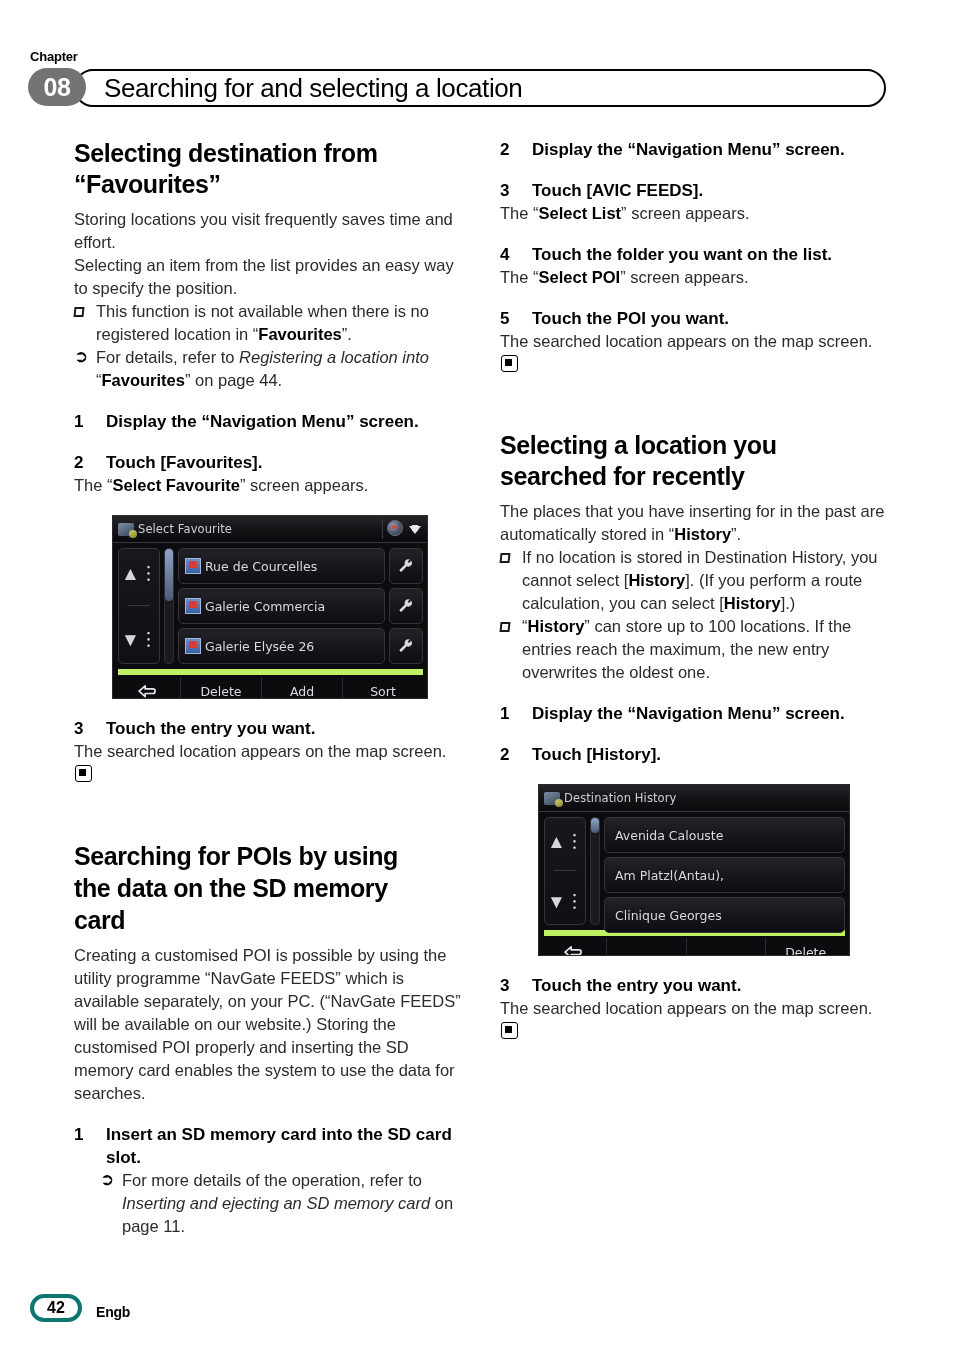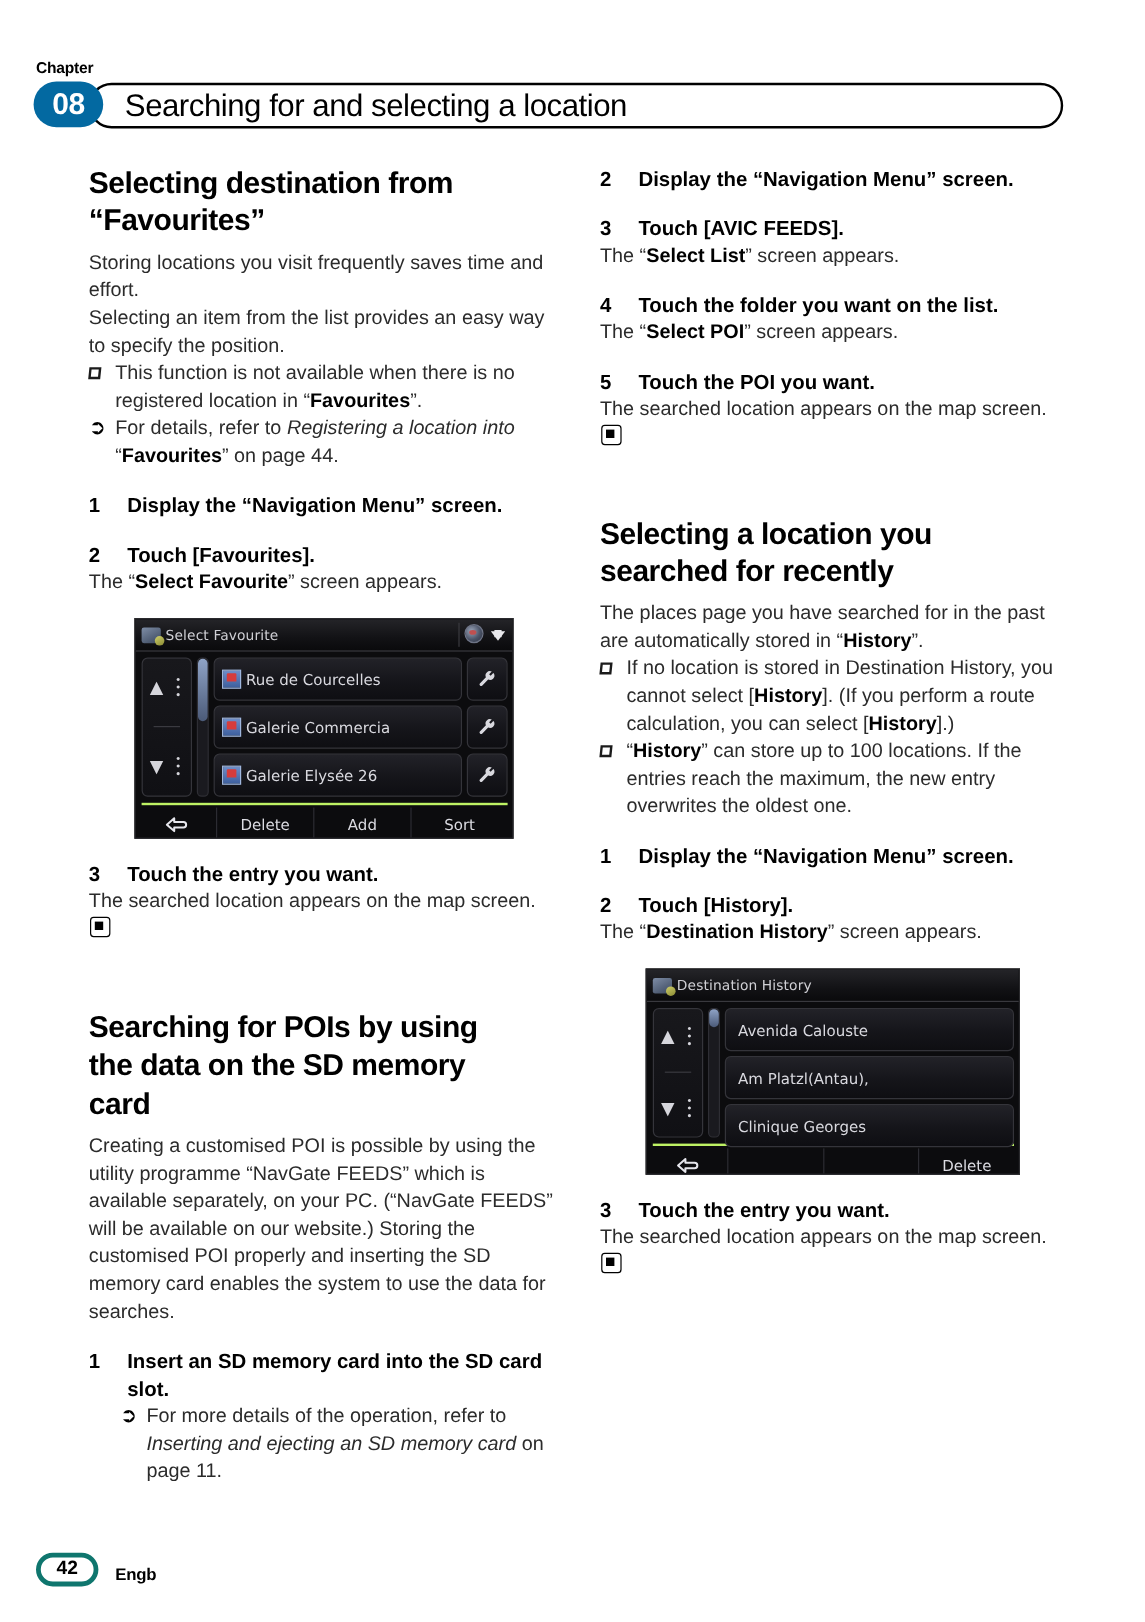--- a/index.html
+++ b/index.html
@@ -29,21 +29,21 @@
     left: 30px; top: 38px;
     font-size: 13px;
     font-weight: bold;
     letter-spacing: -0.2px;
     line-height: 14px;
   }
   .chapter-badge {
     position: absolute;
     left: 28px; top: 56px;
     width: 58px; height: 38px;
-    background: #0369a1;
+    background: #737373;
     border-radius: 19px;
     color: #fff;
     font-size: 25px;
     font-weight: bold;
     display: flex;
     align-items: center;
     justify-content: center;
     letter-spacing: -0.5px;
     z-index: 2;
   }
@@ -332,21 +332,21 @@
     border: 1px solid #34343a;
     border-radius: 5px;
     background: linear-gradient(180deg,#222228 0%,#15151a 55%,#0e0e12 100%);
     display:flex; align-items:center; justify-content:center;
     color:#d9d9df;
   }
   .dev-footer {
     height: 34px;
     display: flex;
     align-items: center;
-    border-top: 2px solid #bef264;
+    border-top: 6px solid #bef264;
     margin: 2px 4px 0 5px;
   }
   .back-btn {
     width: 62px;
     flex: 0 0 62px;
     display:flex; align-items:center; justify-content:center;
     color:#e6e6ec;
     font-size: 19px;
     border-right: 1px solid #2c2c32;
     height: 30px;
@@ -566,21 +566,21 @@
   </div>
   <p class="result"><span>The searched location appears on the map screen.</span><span class="endmark"></span></p>
 
   <div class="gap-xl"></div>
 
   <h2 class="sec">
     <span>Selecting a location you</span><br>
     <span>searched for recently</span>
   </h2>
 
-  <p class="body"><span>The places page you have searched for in the past are automatically stored in “</span><b class="t">History</b><span>”.</span></p>
+  <p class="body"><span>The places that you have inserting for in the past are automatically stored in “</span><b class="t">History</b><span>”.</span></p>
 
   <div class="note">
     <span class="marker"><span class="sq"></span></span>
     <span class="txt"><span>If no location is stored in Destination History, you cannot select [</span><b class="t">History</b><span>]. (If you perform a route calculation, you can select [</span><b class="t">History</b><span>].)</span></span>
   </div>
 
   <div class="note">
     <span class="marker"><span class="sq"></span></span>
     <span class="txt"><span>“</span><b class="t">History</b><span>” can store up to 100 locations. If the entries reach the maximum, the new entry overwrites the oldest one.</span></span>
   </div>
@@ -591,21 +591,20 @@
     <span class="num">1</span>
     <span class="lbl">Display the “Navigation Menu” screen.</span>
   </div>
 
   <div class="gap-md"></div>
 
   <div class="step">
     <span class="num">2</span>
     <span class="lbl">Touch [History].</span>
   </div>
-  <p class="result"><span>The “</span><b>Destination History</b><span>” screen appears.</span></p>
 
   <div class="gap-md"></div>
 
   <div class="device" style="width:312px;height:172px;margin-left:38px;">
     <div class="dev-title">
       <span class="tbicon"></span>
       <span class="dev-title-text">Destination History</span>
     </div>
     <div class="dev-body" style="height:108px;">
       <div class="scroll-col">

